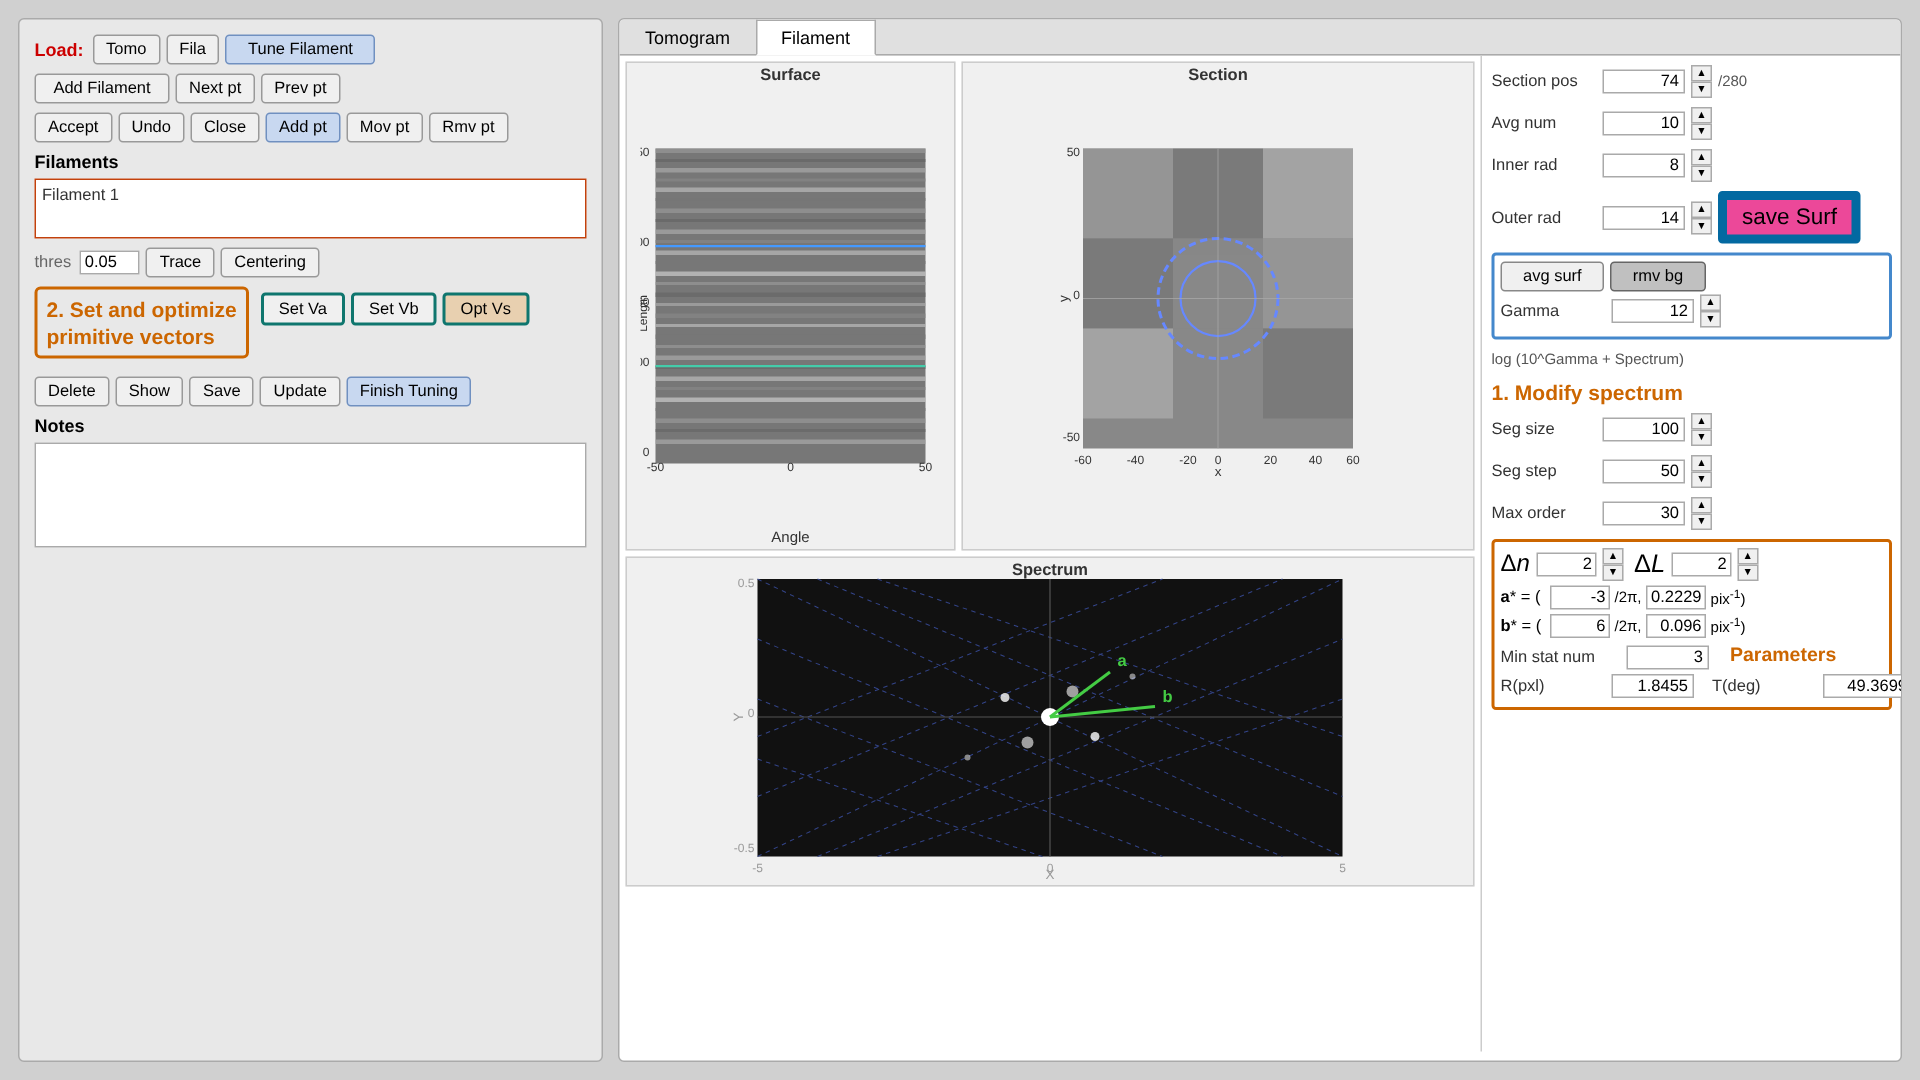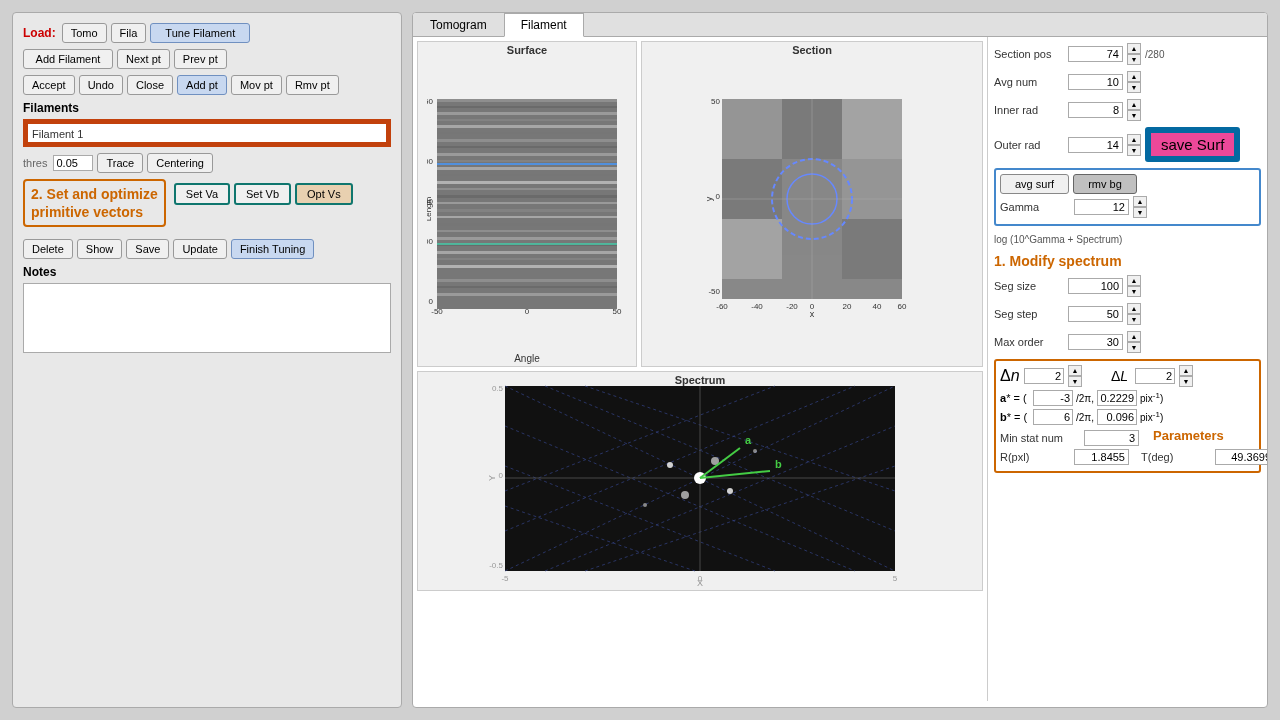--- a/index.html
+++ b/index.html
@@ -38,22 +38,22 @@
       white-space: nowrap;
     }
     .btn-blue {
       background: #c8d8f0;
       border-color: #7090c0;
     }
     .load-label { font-size: 12px; color: #cc0000; font-weight: bold; margin-right: 2px; }
     .filaments-label { font-size: 12px; font-weight: bold; margin-bottom: 4px; }
     .filament-list {
       background: white;
-      border: 5px solid #c2410c;
-      height: 28px;
+      border: 1px solid #c2410c;
+      height: 40px;
       padding: 4px;
       font-size: 11px;
       color: #333;
       margin-bottom: 6px;
     }
     .section-label { font-size: 11px; color: #666; margin-right: 2px; }
     .thres-input {
       width: 40px;
       font-size: 11px;
       border: 1px solid #aaa;
@@ -287,21 +287,21 @@
     }
     .small-text { font-size: 10px; }
     sup { font-size: 8px; }
     .delta-row {
       display: flex;
       align-items: center;
       gap: 4px;
       margin-bottom: 3px;
     }
     .delta-label { font-size: 16px; min-width: 20px; }
-    .delta-label-right { font-size: 14px; min-width: 20px; margin-left: 25px; }
+    .delta-label-right { font-size: 17px; min-width: 20px; margin-left: 3px; }
     .delta-input {
       width: 40px;
       font-size: 11px;
       border: 1px solid #aaa;
       text-align: right;
       padding: 1px 2px;
     }
   </style>
 </head>
 <body>

